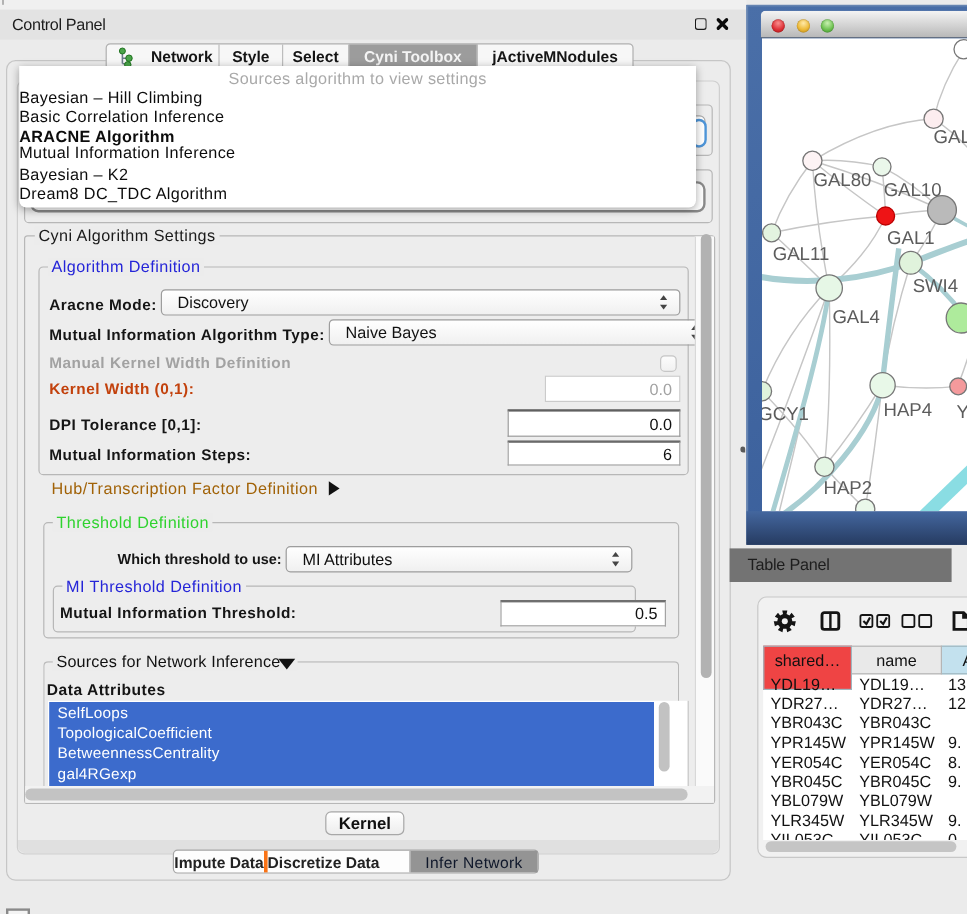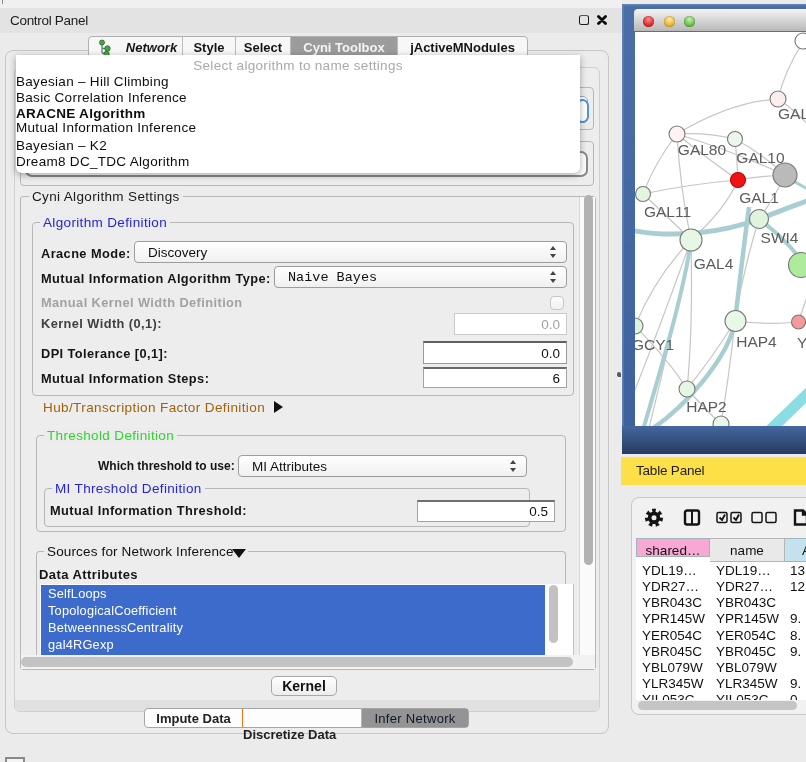--- a/index.html
+++ b/index.html
@@ -34,35 +34,35 @@
 <div class="abs" id="panelB" style="left:14px;top:67px;width:586px;height:645px;background:#ededed;border:1px solid #cfcfcf;border-radius:6px;"></div>
 <div class="abs" style="left:15px;top:700px;width:584px;height:11px;background:#e0e0e0;border-radius:0 0 6px 6px;"></div>
 
 <div class="abs" id="tabbar" style="left:88px;top:36px;height:21px;background:#f7f7f7;border:1px solid #b0b0b0;border-radius:4px 4px 0 0;display:flex;font-size:13px;font-weight:bold;color:#151515;">
   <div style="width:94px;position:relative;border-right:1px solid #bdbdbd;text-align:center;padding-top:2.5px;">
     <svg width="13" height="17" style="position:absolute;left:9px;top:2px;" viewBox="0 0 13 17">
       <path d="M4 4 L4 14 M4 9.5 L9 9.5 M4 14 L8 14.5" stroke="#6a7a8a" stroke-width="1.3" fill="none"></path>
       <circle cx="4" cy="3.5" r="2.5" fill="#4aa44a" stroke="#1c701c" stroke-width="0.8"></circle>
       <circle cx="9.5" cy="9.5" r="2.7" fill="#4aa44a" stroke="#1c701c" stroke-width="0.8"></circle>
       <circle cx="8.5" cy="15" r="2.7" fill="#4aa44a" stroke="#1c701c" stroke-width="0.8"></circle>
-    </svg><span style="margin-left:32px;font-style:italic;">Network</span></div>
+    </svg><span style="margin-left:32px;">Network</span></div>
   <div style="width:53px;border-right:1px solid #bdbdbd;text-align:center;padding-top:2.5px;">Style</div>
   <div style="width:55px;border-right:1px solid #bdbdbd;text-align:center;padding-top:2.5px;">Select</div>
   <div style="width:107px;border-right:1px solid #bdbdbd;background:#9c9c9c;color:#f4f4f4;text-align:center;padding-top:2.5px;">Cyni Toolbox</div>
   <div style="width:129px;text-align:center;padding-top:2.5px;">jActiveMNodules</div>
 </div>
 
 <div class="gbox" style="left:20px;top:87px;width:574px;height:43px;"></div>
 <div class="abs" style="left:500px;top:96px;width:88px;height:27px;background:#fff;border:1px solid #aaa;border-radius:5px;"></div>
 <div class="abs" style="left:576px;top:99px;width:13px;height:24px;border:2.6px solid #4e95d8;border-radius:7px;background:#fff;"></div>
 <div class="gbox" style="left:20px;top:141px;width:574px;height:45px;"></div>
 <div class="abs" style="left:25px;top:151px;width:563px;height:26px;background:#fff;border:2px solid #8a8a8a;border-radius:7px;"></div>
 
 <div class="abs" id="dropdown" style="left:16px;top:55px;width:564px;height:118px;background:#fff;border-radius:0 0 6px 6px;box-shadow:0 2px 7px rgba(0,0,0,0.35);font-size:13.5px;color:#0c0c0c;letter-spacing:0.3px;">
-  <div style="position:absolute;left:0;top:3px;width:100%;text-align:center;color:#a9a9a9;">Select algorithm to name settings</div>
+  <div style="position:absolute;left:0;top:3px;width:100%;text-align:center;color:#a9a9a9;">Sources algorithm to view settings</div>
   <div style="position:absolute;left:0px;top:19px;">Bayesian – Hill Climbing</div>
   <div style="position:absolute;left:0px;top:35px;">Basic Correlation Inference</div>
   <div style="position:absolute;left:0px;top:51px;font-weight:bold;">ARACNE Algorithm</div>
   <div style="position:absolute;left:0px;top:65px;">Mutual Information Inference</div>
   <div style="position:absolute;left:0px;top:83px;">Bayesian – K2</div>
   <div style="position:absolute;left:0px;top:99px;">Dream8 DC_TDC Algorithm</div>
 </div>
 
 <div class="gbox" id="settings" style="left:20px;top:196px;width:576px;height:474px;border-radius:3px;">
   <div class="gtitle" style="left:8px;color:#1a1a1a;">Cyni Algorithm Settings</div>
@@ -70,27 +70,27 @@
 
 <div class="gbox" style="left:32px;top:222px;width:542px;height:174px;">
   <div class="gtitle" style="left:7px;color:#2525d8;">Algorithm Definition</div>
 </div>
 <div class="blab" style="left:41px;top:246px;">Aracne Mode:</div>
 <div class="combo" style="left:134px;top:241px;width:433px;height:22px;">
       <span class="ctext">Discovery</span>
       <span class="spin"></span>
     </div>
 <div class="blab" style="left:41px;top:271px;">Mutual Information Algorithm Type:</div>
-<div class="combo" style="left:274px;top:266px;width:293px;height:22px;font-family:Liberation Mono, monospace;">
+<div class="combo" style="left:274px;top:266px;width:319px;height:22px;">
       <span class="ctext">Naive Bayes</span>
       <span class="spin"></span>
     </div>
 <div class="blab" style="left:41px;top:295px;color:#a2a2a2;">Manual Kernel Width Definition</div>
 <div class="abs" style="left:550px;top:296px;width:13.5px;height:13.5px;background:linear-gradient(#fcfcfc,#f1f1f1);border:1px solid #c6c6c6;border-radius:4px;"></div>
-<div class="blab" style="left:41px;top:316px;color:#404040;">Kernel Width (0,1):</div>
+<div class="blab" style="left:41px;top:316px;color:#c2410c;">Kernel Width (0,1):</div>
 <div class="field" style="left:454px;top:313px;width:113px;height:22px;border-color:#cbcbcb;color:#a2a2a2;">
       <span class="fval">0.0</span>
     </div>
 <div class="blab" style="left:41px;top:346px;">DPI Tolerance [0,1]:</div>
 <div class="field" style="left:423px;top:341px;width:144px;height:23px;border:1px solid #9a9a9a;border-top:2px solid #606060;">
       <span class="fval" style="top:3px;">0.0</span>
     </div>
 <div class="blab" style="left:41px;top:371px;">Mutual Information Steps:</div>
 <div class="field" style="left:423px;top:367px;width:144px;height:21px;border:1px solid #a3a3a3;border-top:2px solid #6a6a6a;">
       <span class="fval" style="top:2px;">6</span>
@@ -130,22 +130,22 @@
 <div class="abs" style="left:549px;top:585px;width:9px;height:58px;background:#c2c2c2;border-radius:5px;"></div>
 
 <div class="abs" style="left:579px;top:197px;width:16px;height:458px;background:#fafafa;border-left:1px solid #d8d8d8;"></div>
 <div class="abs" style="left:584px;top:195px;width:8.5px;height:370px;background:#b2b2b2;border-radius:5px;"></div>
 <div class="abs" style="left:21px;top:655px;width:574px;height:14px;background:#f2f2f2;"></div>
 <div class="abs" style="left:21px;top:657px;width:552px;height:10px;background:#c3c3c3;border-radius:5px;"></div>
 
 <div class="abs" style="left:271px;top:676px;width:66px;height:20px;background:linear-gradient(#ffffff,#ededed);border:1px solid #a8a8a8;border-radius:5px;text-align:center;font-size:14px;font-weight:bold;color:#111;line-height:18px;">Kernel</div>
 
 <div class="abs" id="bottabs" style="left:144px;top:708px;height:20px;background:#fdfdfd;border:1px solid #a5a5a5;border-radius:4px;display:flex;font-size:13px;font-weight:bold;color:#222;">
-  <div style="width:98px;border-right:1px solid #f97316;text-align:center;padding-top:2px;">Impute Data</div>
-  <div style="width:119px;border-right:1px solid #b5b5b5;padding-top:18px;">Discretize Data</div>
+  <div style="width:78px;border-right:3px solid #f97316;text-align:center;padding-top:2px;">Impute Data</div>
+  <div style="width:119px;border-right:1px solid #b5b5b5;padding-top:2px;">Discretize Data</div>
   <div style="width:106px;background:#949494;color:#0f172a;font-weight:normal;text-align:center;padding-top:2px;letter-spacing:0.3px;">Infer Network</div>
 </div>
 
 <div class="abs" style="left:5px;top:757px;width:20px;height:10px;background:#f4f4f4;border:2px solid #8a8a8a;"></div>
 
 <div class="abs" style="left:617px;top:372px;width:4px;height:5px;background:#5a5a5a;border-radius:2px 2px 0 2px;"></div>
 
 <div class="abs" id="netwin" style="left:622px;top:4px;width:184px;height:450px;background:linear-gradient(160deg,#4a6fa8,#3a5f9b);border-bottom:3px solid #2d4a78;box-shadow:inset 1.5px 1.5px 0 #6584b1;"></div>
 <div class="abs" id="nettitle" style="left:634px;top:9px;width:172px;height:23px;background:linear-gradient(#f4f4f4,#b8b8b8);border-bottom:1px solid #6b6b6b;border-radius:4px 0 0 0;">
   <div class="abs" style="left:9px;top:6.5px;width:11px;height:11px;border-radius:50%;background:radial-gradient(circle at 50% 30%,#f88e8e,#e0343a 55%,#a81418);box-shadow:inset 0 0 1px #7c0d0d;"></div>
@@ -218,21 +218,21 @@
       <text x="144.5" y="211">SWI4</text>
       <text x="78.5" y="237">GAL4</text>
       <text x="18" y="318">GCY1</text>
       <text x="121.5" y="315">HAP4</text>
       <text x="162" y="316" text-anchor="start">Y</text>
       <text x="71.5" y="380">HAP2</text>
     </g>
   </svg>
 </div>
 
-<div class="abs" style="left:621px;top:457px;width:185px;height:28px;background:#fde047;">
+<div class="abs" style="left:608px;top:457px;width:185px;height:28px;background:#737373;">
   <div class="abs" style="left:15px;top:6px;font-size:13.5px;letter-spacing:-0.2px;color:#1d1d1d;">Table Panel</div>
 </div>
 <div class="abs" id="tablebox" style="left:631px;top:497px;width:190px;height:218px;background:#f1f1f1;border:1px solid #c8c8c8;border-radius:8px;"></div>
 
 <svg class="abs" style="left:644px;top:508px;" width="162" height="22" viewBox="0 0 162 22">
   <g fill="#141414">
     <path d="M7.87 0.85 L12.13 0.85 L11.46 3.67 L13.88 4.84 L15.67 2.56 L18.32 5.88 L15.70 7.12 L16.30 9.74 L19.20 9.72 L18.25 13.87 L15.65 12.58 L13.97 14.69 L15.80 16.94 L11.97 18.79 L11.35 15.95 L8.65 15.95 L8.03 18.79 L4.20 16.94 L6.03 14.69 L4.35 12.58 L1.75 13.87 L0.80 9.72 L3.70 9.74 L4.30 7.12 L1.68 5.88 L4.33 2.56 L6.12 4.84 L8.54 3.67 Z"></path>
     <circle cx="10" cy="9.8" r="2.5" fill="#f1f1f1"></circle>
   </g>
   <rect x="41" y="2.5" width="14" height="14" rx="2" fill="none" stroke="#141414" stroke-width="2.4"></rect>
@@ -242,21 +242,21 @@
     <rect x="87" y="4.5" width="10" height="10" rx="1.5"></rect>
     <path d="M75.5 9.5 L78 12 L81 6.5" stroke-width="1.8"></path>
     <path d="M89.5 9.5 L92 12 L95 6.5" stroke-width="1.8"></path>
     <rect x="108" y="4.5" width="10" height="10" rx="1.5"></rect>
     <rect x="122" y="4.5" width="10" height="10" rx="1.5"></rect>
   </g>
   <path d="M151 2.5 L159 2.5 L163 6.5 L163 16.5 L151 16.5 Z M159 2.5 L159 6.5 L163 6.5" fill="none" stroke="#141414" stroke-width="2.4"></path>
 </svg>
 
 <div class="abs" id="tbl" style="left:636px;top:538px;width:170px;height:162px;background:#fff;font-size:13.5px;color:#111;">
-  <div class="abs" style="left:0;top:0;width:74px;height:19px;background:#f9a8d4;border:1px solid #9fb6bf;text-align:center;line-height:23px;">shared…</div>
+  <div class="abs" style="left:0;top:0;width:74px;height:37px;background:#ef4444;border:1px solid #9fb6bf;text-align:center;line-height:23px;">shared…</div>
   <div class="abs" style="left:74px;top:0;width:75px;height:24px;background:#e9e9e9;border:1px solid #b5b5b5;border-left:none;text-align:center;line-height:23px;">name</div>
   <div class="abs" style="left:149px;top:0;width:40px;height:24px;background:#c3e1ee;border:1px solid #9fb6bf;border-left:none;overflow:hidden;">
         <span style="position:absolute;left:17px;top:4px;">Av</span>
       </div>
   <div class="abs" style="left:6px;top:25px;">YDL19…</div>
       <div class="abs" style="left:80px;top:25px;">YDL19…</div>
       <div class="abs" style="left:154px;top:25px;">13</div>
   <div class="abs" style="left:6px;top:41px;">YDR27…</div>
       <div class="abs" style="left:80px;top:41px;">YDR27…</div>
       <div class="abs" style="left:154px;top:41px;">12</div>

